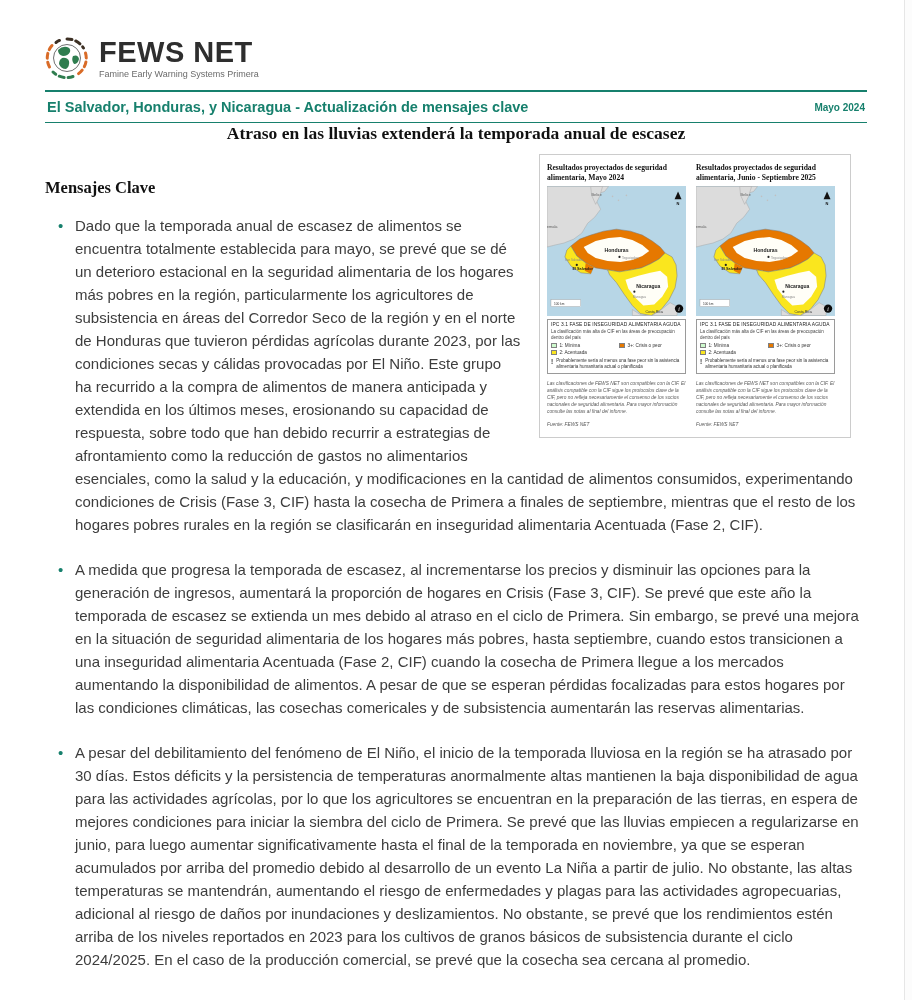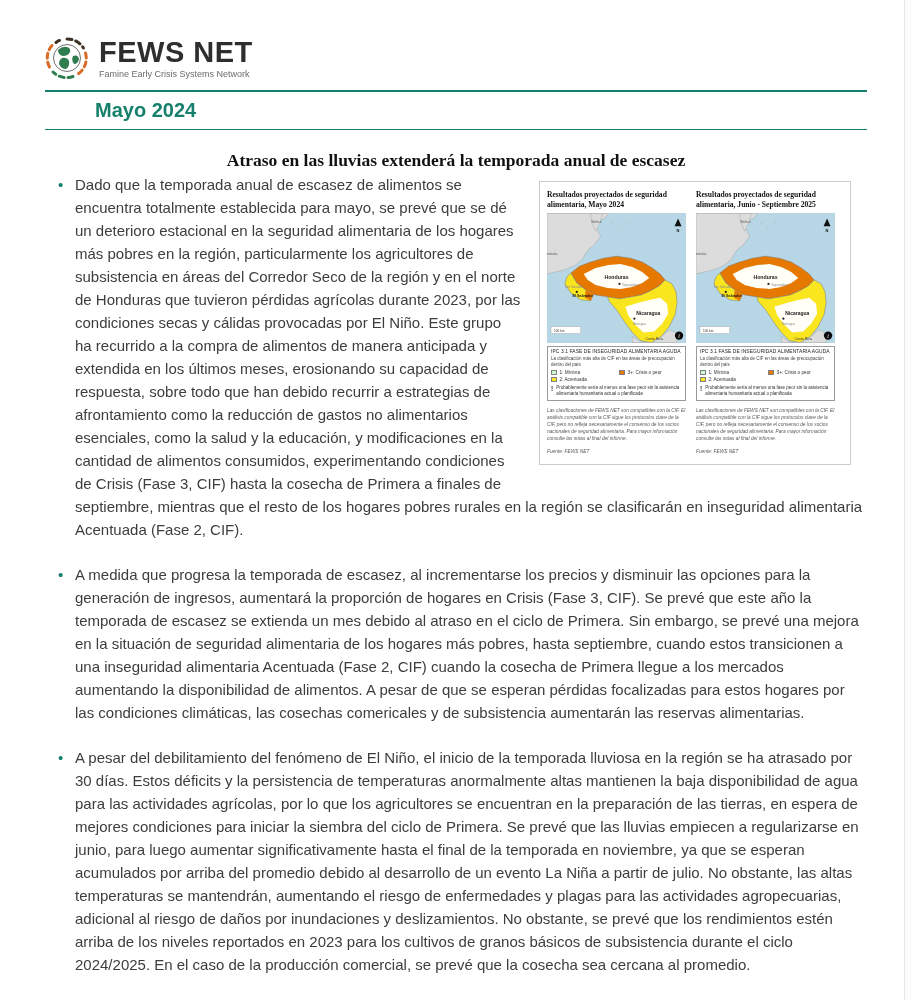--- a/index.html
+++ b/index.html
@@ -23,26 +23,26 @@
   .logo-text .logo-title {
     font-size: 29px; font-weight: bold; color: #2e2e2e; letter-spacing: 0.5px; line-height: 1.05;
   }
   .logo-text .logo-tagline { font-size: 9px; color: #6b6b6b; margin-top: 1px; }
 
   .rule { border: none; border-top: 2px solid #17806d; }
   .rule.thin { border-top-width: 1.5px; }
 
   .titlebar { display: flex; justify-content: space-between; align-items: center; padding: 7px 2px 7px 2px; }
   .titlebar .region { color: #17806d; font-weight: bold; font-size: 14.5px; }
-  .titlebar .date { color: #17806d; font-weight: bold; font-size: 20px; margin-left: 48px; }
+  .titlebar .date { color: #17806d; font-weight: bold; font-size: 10px; margin-left: 48px; }
 
   .doc-title {
     font-family: "Liberation Serif", "DejaVu Serif", serif;
     font-size: 17.5px; font-weight: bold; color: #111;
-    text-align: center; margin-top: 20px;
+    text-align: center; 
   }
 
   .section-heading {
     font-family: "Liberation Serif", "DejaVu Serif", serif;
     font-size: 16.5px; font-weight: bold; color: #111;
     margin-top: 34px; margin-bottom: 16px;
   }
 
   
   ul.messages { list-style: none; padding-left: 30px; margin-top: 2px; }
@@ -111,26 +111,27 @@
         <path d="M4.5 31 A19 19 0 0 1 7 9.5" stroke="#d96b27" stroke-width="3" stroke-dasharray="5 4"></path>
         <path d="M11 6.5 A19 19 0 0 1 18 3.3" stroke="#3c2f23" stroke-width="3" stroke-dasharray="4 4"></path>
       </g>
       <circle cx="22" cy="22" r="13.5" fill="#ffffff" stroke="#4a4a4a" stroke-width="0.8"></circle>
       <path d="M13,14 Q17,10 22,11 Q26,12 25,16 Q23,20 18,20 Q13,19 13,14 Z" fill="#2f7d4f"></path>
       <path d="M17,22 Q22,21 24,25 Q25,30 21,33 Q16,33 14,28 Q14,24 17,22 Z" fill="#2f7d4f"></path>
       <path d="M28,20 Q33,18 34,23 Q33,28 29,28 Q26,24 28,20 Z" fill="#2f7d4f"></path>
     </svg>
     <div class="logo-text">
       <div class="logo-title">FEWS NET</div>
-      <div class="logo-tagline">Famine Early Crisis Systems Network</div>
+      <div class="logo-tagline">Famine Early Warning Systems Primera</div>
     </div>
   </div>
 
   <hr class="rule">
   <div class="titlebar">
+    <span class="region">El Salvador, Honduras, y Nicaragua - Actualización de mensajes clave</span>
     <span class="date">Mayo 2024</span>
   </div>
   <hr class="rule thin">
 
   <h1 class="doc-title">Atraso en las lluvias extenderá la temporada anual de escasez</h1>
 
   <aside class="figure">
     <div class="panels">
 
       <div class="panel">
@@ -253,20 +254,21 @@
             <span class="wtext">Probablemente sería al menos una fase peor sin la asistencia alimentaria humanitaria actual o planificada</span>
           </div>
         </div>
         <div class="panel-foot">Las clasificaciones de FEWS NET son compatibles con la CIF. El análisis compatible con la CIF sigue los protocolos clave de la CIF, pero no refleja necesariamente el consenso de los socios nacionales de seguridad alimentaria. Para mayor información consulte las notas al final del informe.</div>
         <div class="panel-source">Fuente: FEWS NET</div>
       </div>
 
     </div>
   </aside>
 
+  <h2 class="section-heading">Mensajes Clave</h2>
 
   <ul class="messages">
     <li><span>Dado que la temporada anual de escasez de alimentos se encuentra totalmente establecida para mayo, se prevé que se dé un deterioro estacional en la seguridad alimentaria de los hogares más pobres en la región, particularmente los agricultores de subsistencia en áreas del Corredor Seco de la región y en el norte de Honduras que tuvieron pérdidas agrícolas durante 2023, por las condiciones secas y cálidas provocadas por El Niño. Este grupo ha recurrido a la compra de alimentos de manera anticipada y extendida en los últimos meses, erosionando su capacidad de respuesta, sobre todo que han debido recurrir a estrategias de afrontamiento como la reducción de gastos no alimentarios esenciales, como la salud y la educación, y modificaciones en la cantidad de alimentos consumidos, experimentando condiciones de Crisis (Fase 3, CIF) hasta la cosecha de Primera a finales de septiembre, mientras que el resto de los hogares pobres rurales en la región se clasificarán en inseguridad alimentaria Acentuada (Fase 2, CIF).</span></li>
     <li><span>A medida que progresa la temporada de escasez, al incrementarse los precios y disminuir las opciones para la generación de ingresos, aumentará la proporción de hogares en Crisis (Fase 3, CIF). Se prevé que este año la temporada de escasez se extienda un mes debido al atraso en el ciclo de Primera. Sin embargo, se prevé una mejora en la situación de seguridad alimentaria de los hogares más pobres, hasta septiembre, cuando estos transicionen a una inseguridad alimentaria Acentuada (Fase 2, CIF) cuando la cosecha de Primera llegue a los mercados aumentando la disponibilidad de alimentos. A pesar de que se esperan pérdidas focalizadas para estos hogares por las condiciones climáticas, las cosechas comericales y de subsistencia aumentarán las reservas alimentarias.</span></li>
     <li><span>A pesar del debilitamiento del fenómeno de El Niño, el inicio de la temporada lluviosa en la región se ha atrasado por 30 días. Estos déficits y la persistencia de temperaturas anormalmente altas mantienen la baja disponibilidad de agua para las actividades agrícolas, por lo que los agricultores se encuentran en la preparación de las tierras, en espera de mejores condiciones para iniciar la siembra del ciclo de Primera. Se prevé que las lluvias empiecen a regularizarse en junio, para luego aumentar significativamente hasta el final de la temporada en noviembre, ya que se esperan acumulados por arriba del promedio debido al desarrollo de un evento La Niña a partir de julio. No obstante, las altas temperaturas se mantendrán, aumentando el riesgo de enfermedades y plagas para las actividades agropecuarias, adicional al riesgo de daños por inundaciones y deslizamientos. No obstante, se prevé que los rendimientos estén arriba de los niveles reportados en 2023 para los cultivos de granos básicos de subsistencia durante el ciclo 2024/2025. En el caso de la producción comercial, se prevé que la cosecha sea cercana al promedio.</span></li>
   </ul>
 
 </div>
 
 <div class="page-edge"></div>

